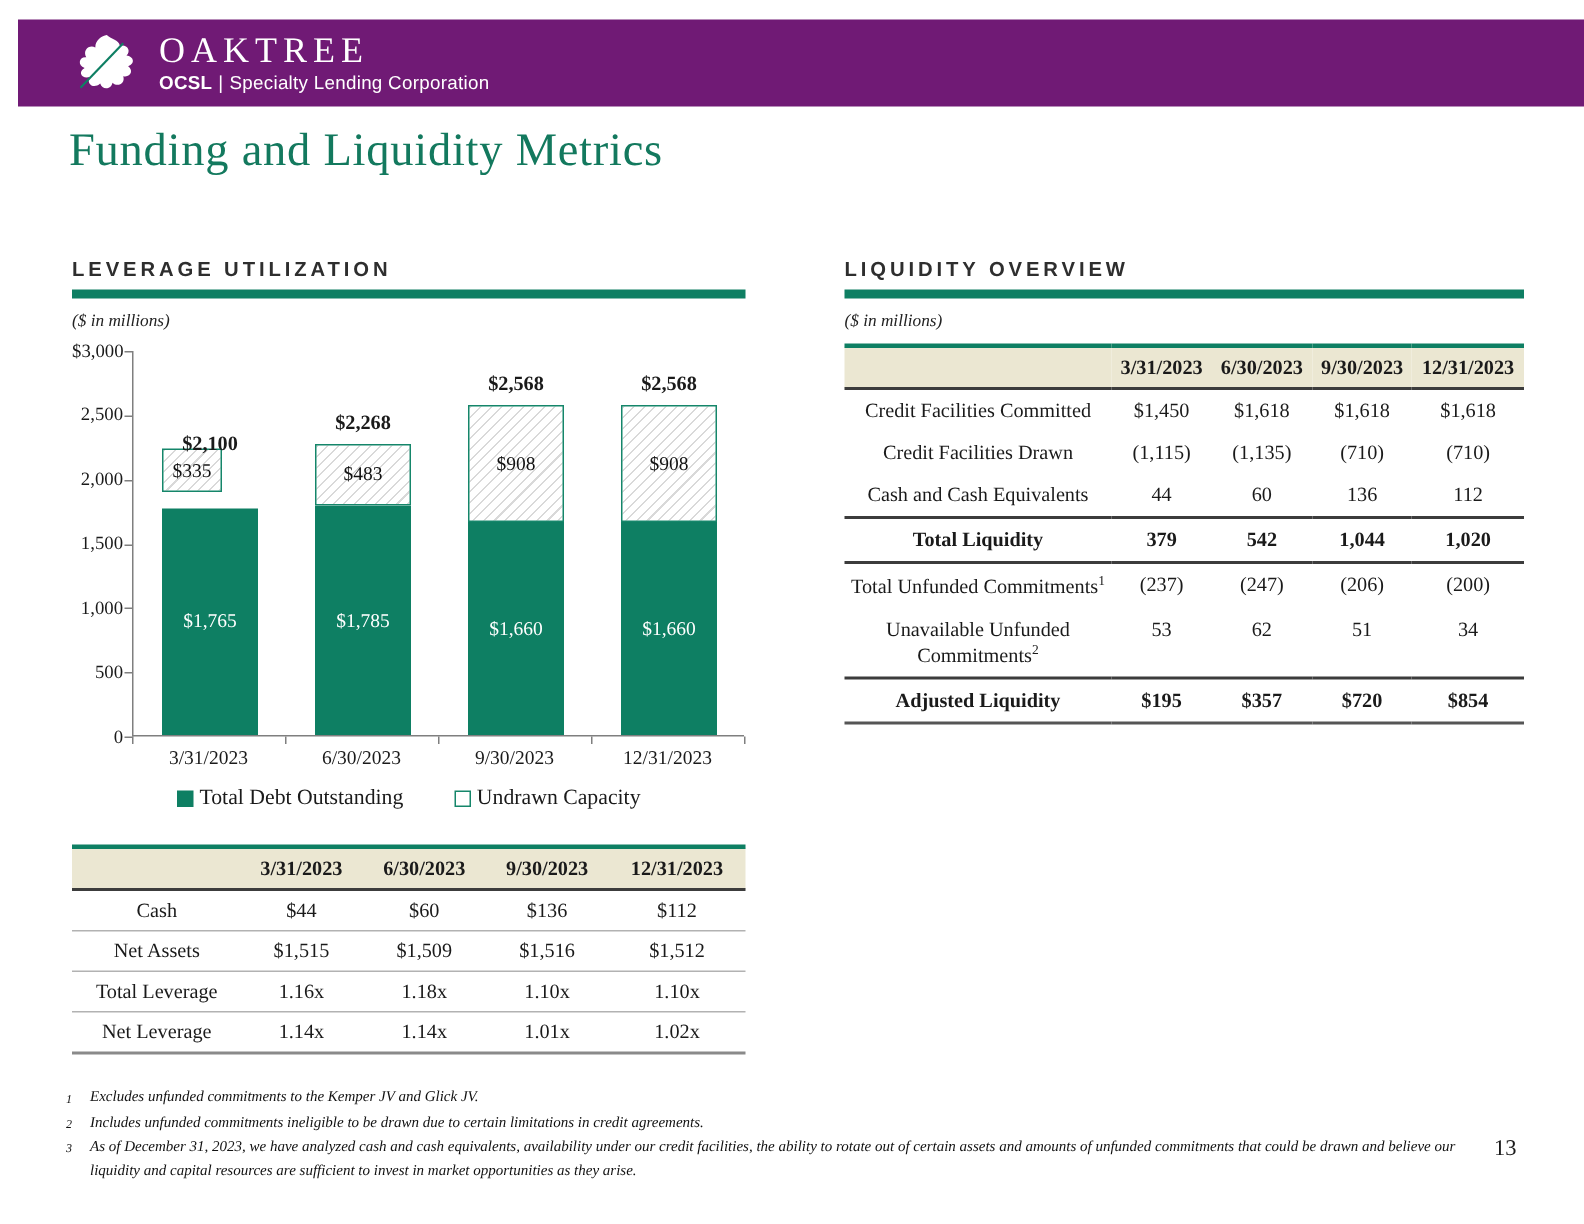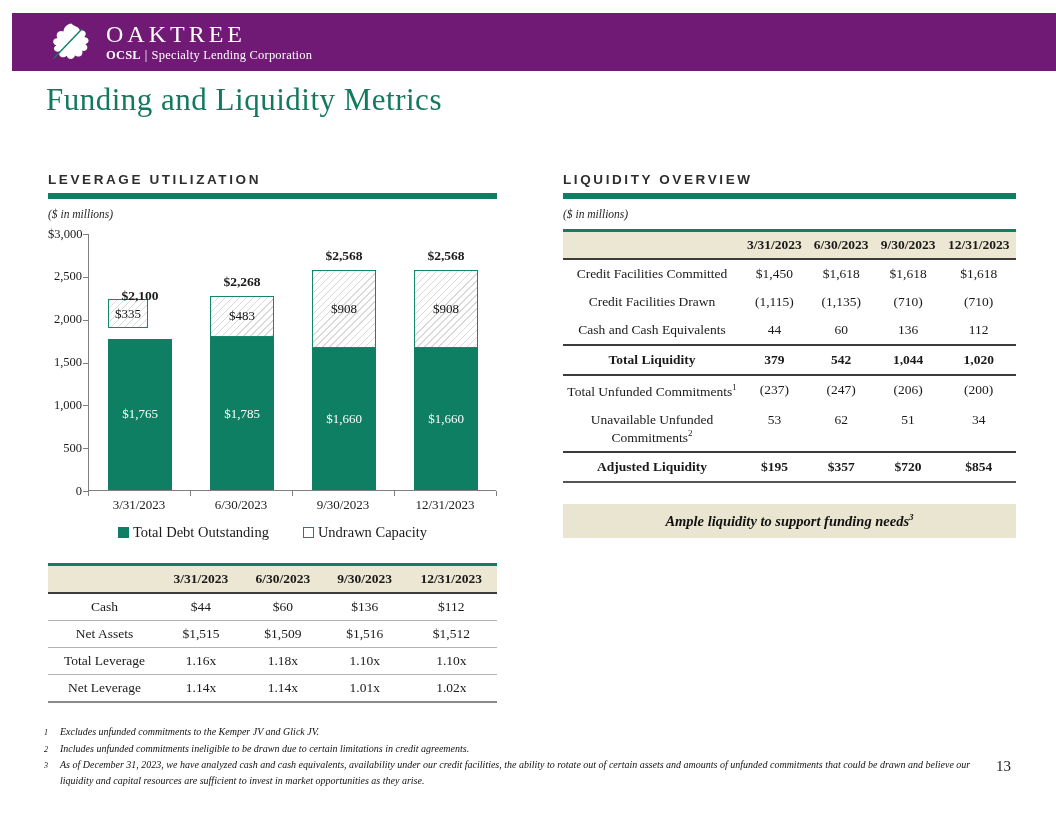--- a/index.html
+++ b/index.html
@@ -4,21 +4,21 @@
 <style>
   * { margin:0; padding:0; box-sizing:border-box; }
   html,body { width:1056px; height:816px; background:#fff; font-family:"Liberation Serif",serif; color:#1a1a1a; }
   .slide { position:relative; width:1056px; height:816px; background:#fff; overflow:hidden; }
 
   
   .brandbar { position:absolute; left:12px; top:13px; width:1056px; height:58px; background:#701a75; display:flex; align-items:center; }
   .leaf-wrap { width:46px; height:46px; margin-left:34px; flex:0 0 auto; }
   .brand-text { margin-left:14px; color:#fff; }
   .brand-name { font-family:"Liberation Serif",serif; font-size:24px; letter-spacing:4px; line-height:24px; }
-  .brand-sub { font-family:Liberation Serif, serif; font-size:12.5px; margin-top:2px; letter-spacing:0.2px; }
+  .brand-sub { font-family:Liberation Sans, sans-serif; font-size:12.5px; margin-top:2px; letter-spacing:0.2px; }
   .brand-sub .b { font-weight:bold; }
   .brand-sub .sep { margin:0 4px; font-weight:300; }
 
   
   .page-title { position:absolute; left:46px; top:82px; font-family:"Liberation Serif",serif; font-weight:normal; font-size:31px; color:#13795e; letter-spacing:0.5px; }
 
   
   .section { position:absolute; top:172px; }
   .section.left  { left:48px;  width:449px; }
   .section.right { left:563px; width:453px; }
@@ -275,23 +275,20 @@
           <tr class="bold">
             <td class="lab">Adjusted Liquidity</td>
             <td>$195</td>
             <td>$357</td>
             <td>$720</td>
             <td>$854</td>
           </tr>
         </tbody>
       </table>
 
-    <div class="callout">
-      <span>Ample liquidity to support funding needs</span><sup>3</sup>
-    </div>
   </section>
 
   <footer class="footnotes" id="footnotes">
       <div class="fn">
         <span class="fn-sup">1</span>
         <span class="fn-text">Excludes unfunded commitments to the Kemper JV and Glick JV.</span>
       </div>
       <div class="fn">
         <span class="fn-sup">2</span>
         <span class="fn-text">Includes unfunded commitments ineligible to be drawn due to certain limitations in credit agreements.</span>

